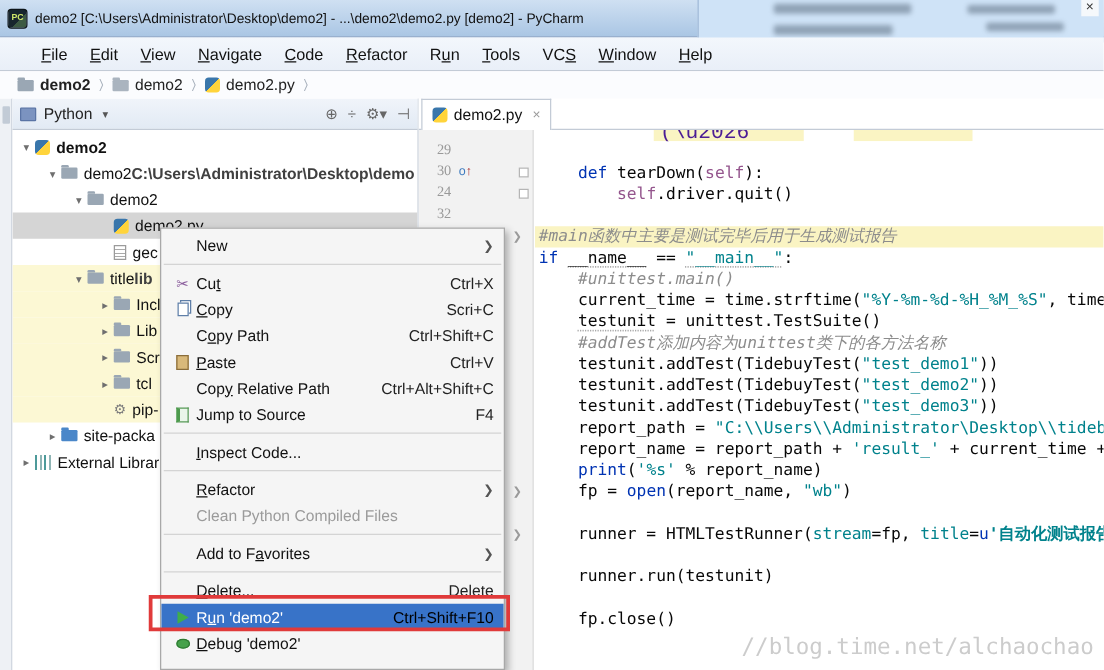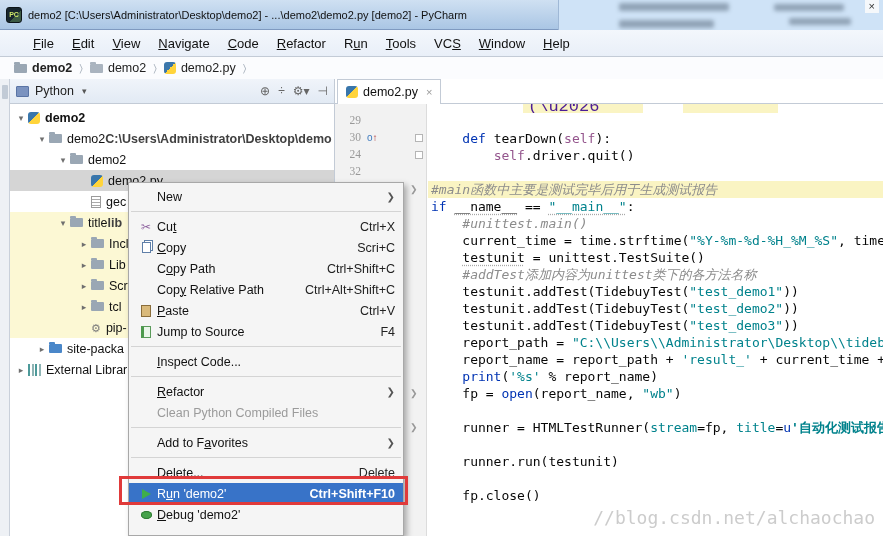--- a/index.html
+++ b/index.html
@@ -119,21 +119,21 @@
     background:#f5f5f5; border:1px solid #a8a8a8;
     box-shadow:3px 3px 6px rgba(0,0,0,.3); padding-top:3px; overflow:hidden; z-index:30; }
   .ctx-item { height:21px; display:flex; align-items:center; padding:0 8px 0 6px;
     font-size:12.5px; color:#111; }
   .ctx-item u { text-decoration:underline; }
   .ctx-item .ic { width:22px; flex:none; display:flex; align-items:center; justify-content:center; }
   .ctx-item .sc { margin-left:auto; color:#222; }
   .ctx-item .sub { margin-left:auto; color:#555; font-size:10px; }
   .ctx-item.disabled { color:#9b9b9b; }
   .ctx-item.selected { background:#3873c8; color:#fff; }
-  .ctx-item.selected .sc { color:#ffffff;font-weight:bold; }
+  .ctx-item.selected .sc { color:#000000; }
   .ctx-sep { height:1px; background:#d4d4d4; margin:4px 2px; }
 
   .ic-cut { color:#8c5f9e; font-size:12px; }
   .ic-copy { width:9px; height:11px; border:1px solid #5f7fa8; background:#fff;
     box-shadow:2px -2px 0 -1px #fff, 2px -2px 0 0 #5f7fa8; }
   .ic-paste { width:10px; height:12px; border:1px solid #8a6d3b; background:#d9b97a; }
   .ic-jump { width:10px; height:12px; border:1px solid #5a9a5a; background:#eaf6ea;
     border-left:3px solid #4d9a4d; }
   .ic-play { width:0; height:0; border-left:9px solid #3fae4a;
     border-top:5.5px solid transparent; border-bottom:5.5px solid transparent; }
@@ -299,21 +299,21 @@
           <div class="fold-arrow" style="top: 80px;">❯</div>
           <div class="fold-arrow" style="top: 284px;">❯</div>
           <div class="fold-arrow" style="top: 318px;">❯</div>
         </div>
       <div class="partial-strip" style="width:455px;">
         <div class="seg" style="left:95px;width:120px;"></div>
         <div class="seg" style="left:255px;width:95px;"></div>
         <div class="tseg" style="left:100px;">(\u2026</div>
       </div>
       <div class="code" id="code"><div class="code-line" style="top: 9px;"></div><div class="code-line" style="top: 26px;"><span class="tk-p">    </span><span class="tk-k">def </span><span class="tk-p">tearDown(</span><span class="tk-f">self</span><span class="tk-p">):</span></div><div class="code-line" style="top: 43px;"><span class="tk-p">        </span><span class="tk-f">self</span><span class="tk-p">.driver.quit()</span></div><div class="code-line" style="top: 60px;"></div><div class="code-line ybg" style="top: 77px;"><span class="tk-c">#main函数中主要是测试完毕后用于生成测试报告</span></div><div class="code-line" style="top: 94px;"><span class="tk-k">if </span><span class="tk-p tk-w">__name__</span><span class="tk-p"> == </span><span class="tk-s tk-w">"__main__"</span><span class="tk-p">:</span></div><div class="code-line" style="top: 111px;"><span class="tk-p">    </span><span class="tk-c">#unittest.main()</span></div><div class="code-line" style="top: 128px;"><span class="tk-p">    current_time = time.strftime(</span><span class="tk-s">"%Y-%m-%d-%H_%M_%S"</span><span class="tk-p">, time.lo</span></div><div class="code-line" style="top: 145px;"><span class="tk-p">    </span><span class="tk-p tk-w">testunit</span><span class="tk-p"> = unittest.TestSuite()</span></div><div class="code-line" style="top: 162px;"><span class="tk-p">    </span><span class="tk-c">#addTest添加内容为unittest类下的各方法名称</span></div><div class="code-line" style="top: 179px;"><span class="tk-p">    testunit.addTest(TidebuyTest(</span><span class="tk-s">"test_demo1"</span><span class="tk-p">))</span></div><div class="code-line" style="top: 196px;"><span class="tk-p">    testunit.addTest(TidebuyTest(</span><span class="tk-s">"test_demo2"</span><span class="tk-p">))</span></div><div class="code-line" style="top: 213px;"><span class="tk-p">    testunit.addTest(TidebuyTest(</span><span class="tk-s">"test_demo3"</span><span class="tk-p">))</span></div><div class="code-line" style="top: 230px;"><span class="tk-p">    report_path = </span><span class="tk-s">"C:\\Users\\Administrator\Desktop\\tidebuy\</span></div><div class="code-line" style="top: 247px;"><span class="tk-p">    report_name = report_path + </span><span class="tk-s">'result_'</span><span class="tk-p"> + current_time + </span></div><div class="code-line" style="top: 264px;"><span class="tk-p">    </span><span class="tk-k">print</span><span class="tk-p">(</span><span class="tk-s">'%s'</span><span class="tk-p"> % report_name)</span></div><div class="code-line" style="top: 281px;"><span class="tk-p">    fp = </span><span class="tk-k">open</span><span class="tk-p">(report_name, </span><span class="tk-s">"wb"</span><span class="tk-p">)</span></div><div class="code-line" style="top: 298px;"></div><div class="code-line" style="top: 315px;"><span class="tk-p">    runner = HTMLTestRunner(</span><span class="tk-n">stream</span><span class="tk-p">=fp, </span><span class="tk-n">title</span><span class="tk-p">=</span><span class="tk-k">u</span><span class="tk-s tk-b">'自动化测试报告'</span></div><div class="code-line" style="top: 332px;"></div><div class="code-line" style="top: 349px;"><span class="tk-p">    runner.run(testunit)</span></div><div class="code-line" style="top: 366px;"></div><div class="code-line" style="top: 383px;"><span class="tk-p">    fp.close()</span></div></div>
-      <div class="watermark">//blog.csdn.net/alchaochao</div>
+      <div class="watermark">//blog.time.net/alchaochao</div>
     </div>
   </div>
 
   <div class="ctx-menu" id="ctxmenu">
       <div class="ctx-item">
         <span class="ic"></span>
         <span>New</span>
         <span class="sub">❯</span>
       </div>
       <div class="ctx-sep"></div>
@@ -330,33 +330,33 @@
         </span>
         <span><u>C</u>opy</span>
         <span class="sc">Scri+C</span>
       </div>
       <div class="ctx-item">
         <span class="ic"></span>
         <span>C<u>o</u>py Path</span>
         <span class="sc">Ctrl+Shift+C</span>
       </div>
       <div class="ctx-item">
+        <span class="ic">
+          <span class="ic-paste"></span>
+        </span>
+        <span><u>P</u>aste</span>
+        <span class="sc">Ctrl+V</span>
+      </div>
+      <div class="ctx-item">
         <span class="ic"></span>
         <span>Cop<u>y</u> Relative Path</span>
         <span class="sc">Ctrl+Alt+Shift+C</span>
       </div>
       <div class="ctx-item">
         <span class="ic">
-          <span class="ic-paste"></span>
-        </span>
-        <span><u>P</u>aste</span>
-        <span class="sc">Ctrl+V</span>
-      </div>
-      <div class="ctx-item">
-        <span class="ic">
           <span class="ic-jump"></span>
         </span>
         <span>Jump to Source</span>
         <span class="sc">F4</span>
       </div>
       <div class="ctx-sep"></div>
       <div class="ctx-item">
         <span class="ic"></span>
         <span><u>I</u>nspect Code...</span>
       </div>

